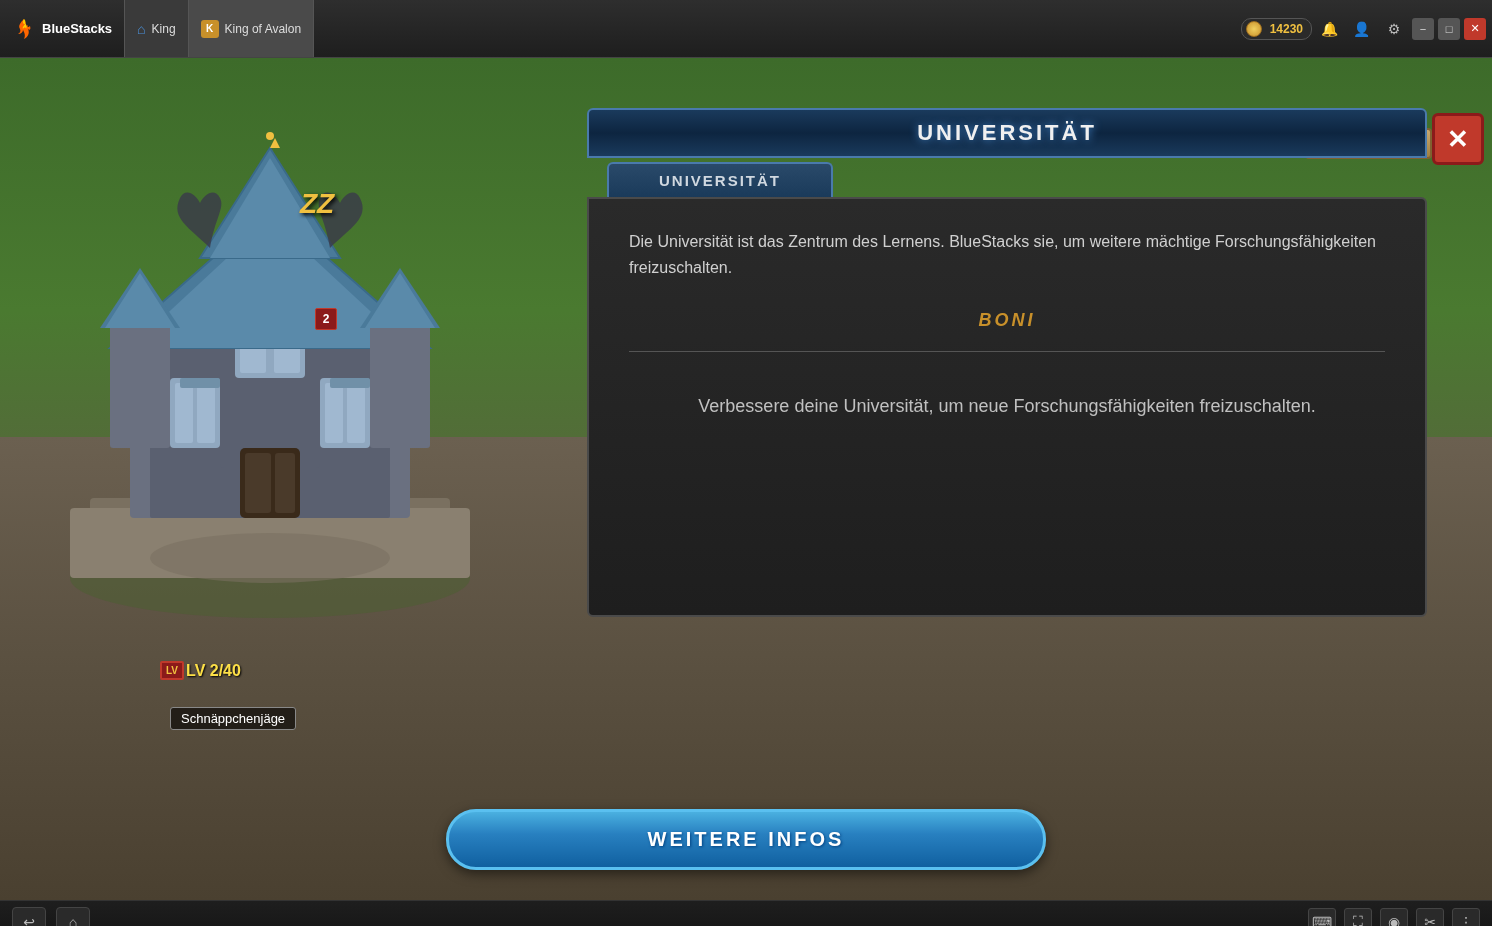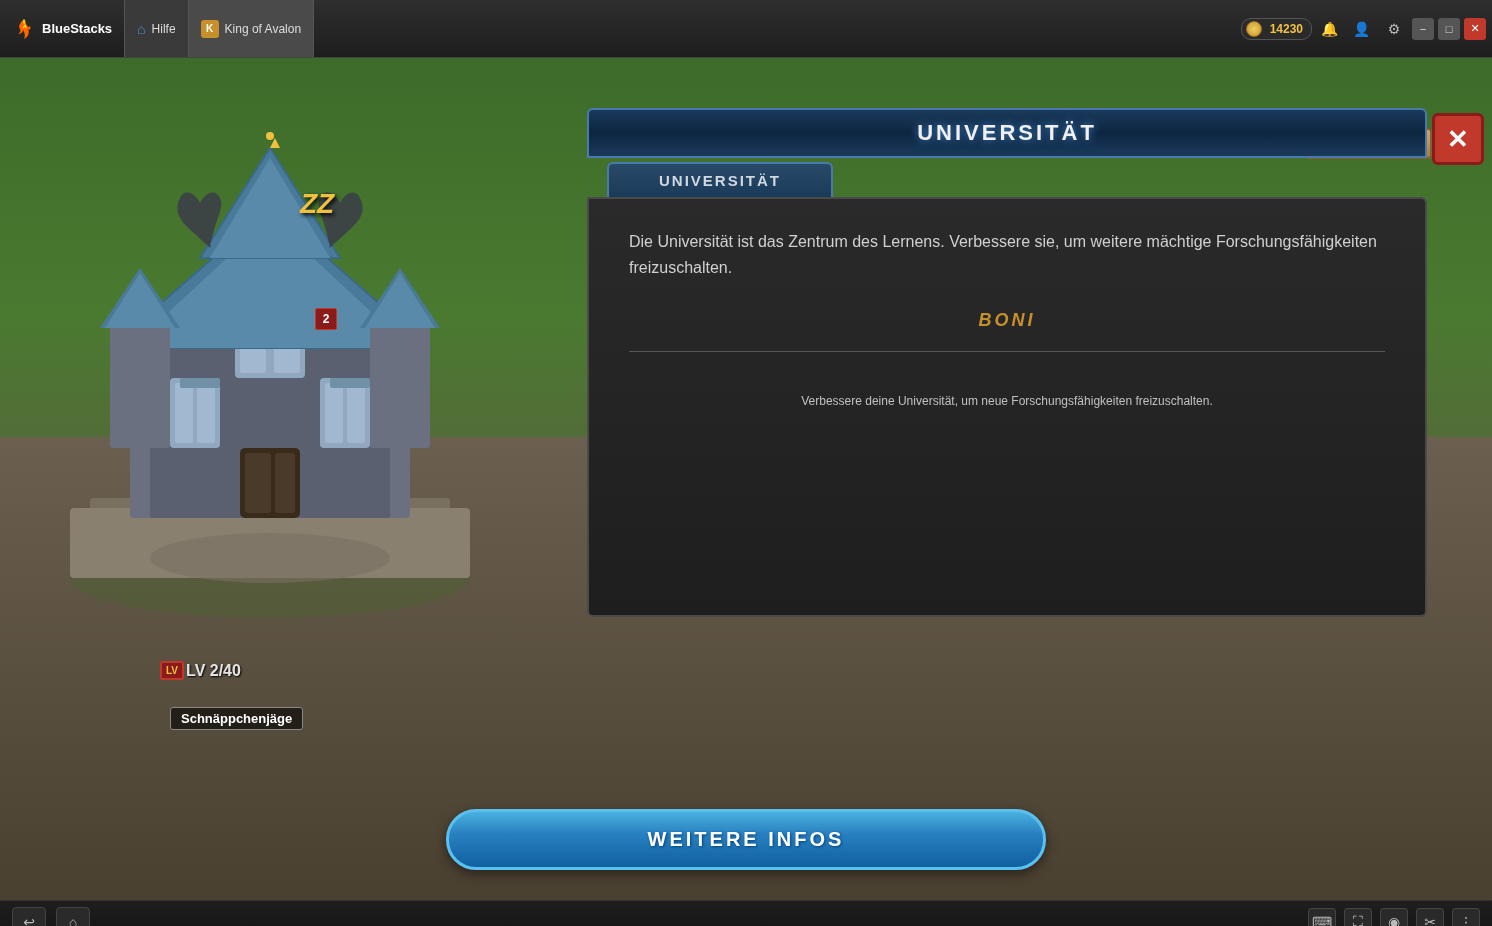--- a/index.html
+++ b/index.html
@@ -186,38 +186,37 @@
     .lv-icon {
       background: #8b1a1a;
       border: 2px solid #c0392b;
       color: #f0c040;
       font-size: 10px;
       font-weight: bold;
       padding: 2px 4px;
       border-radius: 2px;
     }
     .lv-text {
-      color: #e5e5e5;
+      color: #fde047;
       font-size: 16px;
       font-weight: bold;
       text-shadow: 1px 1px 2px #000;
     }
 
     
     .name-banner {
       position: absolute;
       bottom: 170px;
       left: 170px;
       background: rgba(0,0,0,0.6);
       border: 1px solid #888;
       border-radius: 3px;
       padding: 3px 10px;
       color: #fff;
       font-size: 13px;
-      font-weight: bold;
     }
 
     
     .num-badge {
       position: absolute;
       top: 250px;
       left: 315px;
       background: #8b1a1a;
       border: 1px solid #c0392b;
       color: #fff;
@@ -349,21 +348,21 @@
       font-size: 18px;
       font-weight: bold;
       letter-spacing: 3px;
       text-align: center;
       margin-bottom: 15px;
       font-style: italic;
     }
 
     .boni-description {
       color: #c0c0c0;
-      font-size: 12px;
+      font-size: 18px;
       text-align: center;
       line-height: 1.6;
       margin-top: 40px;
     }
 
     
     .weitere-infos-btn {
       position: absolute;
       bottom: 30px;
       left: 50%;
@@ -434,21 +433,21 @@
 <div class="titlebar">
   <div class="titlebar-logo">
     <svg class="bluestacks-flame" viewBox="0 0 24 24" fill="none" xmlns="http://www.w3.org/2000/svg">
       <path d="M12 2 C8 6 6 9 8 12 C9 14 8 16 6 17 C9 17 11 15 11 13 C12 15 14 18 12 22 C16 20 18 16 16 12 C18 14 19 12 18 9 C16 11 15 10 16 8 C14 10 13 8 14 5 C13 6 12 4 12 2Z" fill="#ff6600"></path>
       <path d="M12 2 C10 5 11 7 13 7 C12 9 10 10 11 12 C12 10 14 10 14 12 C15 10 15 8 13 6 C14 4 13 3 12 2Z" fill="#ffcc00"></path>
     </svg>
     <span class="titlebar-brand">BlueStacks</span>
   </div>
   <div class="titlebar-tab titlebar-tab-home">
     <span style="color:#4a90d9; font-size:14px;">⌂</span>
-    <span class="tab-label">Hilfe</span>
+    <span class="tab-label">King</span>
   </div>
   <div class="titlebar-tab titlebar-tab-active">
     <div class="tab-icon">K</div>
     <span class="tab-label">King of Avalon</span>
   </div>
   <div class="titlebar-right">
     <div class="coin-badge">
       <div class="coin-circle"></div>
       <span>14230</span>
     </div>
@@ -543,21 +542,21 @@
       <span class="dialog-title-text">UNIVERSITÄT</span>
     </div>
 
     <div style="display:flex; align-items:flex-end; margin-top: 6px;">
       <div class="dialog-tab">
         <span>UNIVERSITÄT</span>
       </div>
     </div>
 
     <div class="dialog-content">
-      <p class="dialog-description">Die Universität ist das Zentrum des Lernens. Verbessere sie, um weitere mächtige Forschungsfähigkeiten freizuschalten.</p>
+      <p class="dialog-description">Die Universität ist das Zentrum des Lernens. BlueStacks sie, um weitere mächtige Forschungsfähigkeiten freizuschalten.</p>
 
       <div class="boni-title">BONI</div>
       <hr class="boni-divider">
 
       <p class="boni-description">Verbessere deine Universität, um neue Forschungsfähigkeiten freizuschalten.</p>
     </div>
   </div>
 
   <button class="weitere-infos-btn">WEITERE INFOS</button>
 </div>

